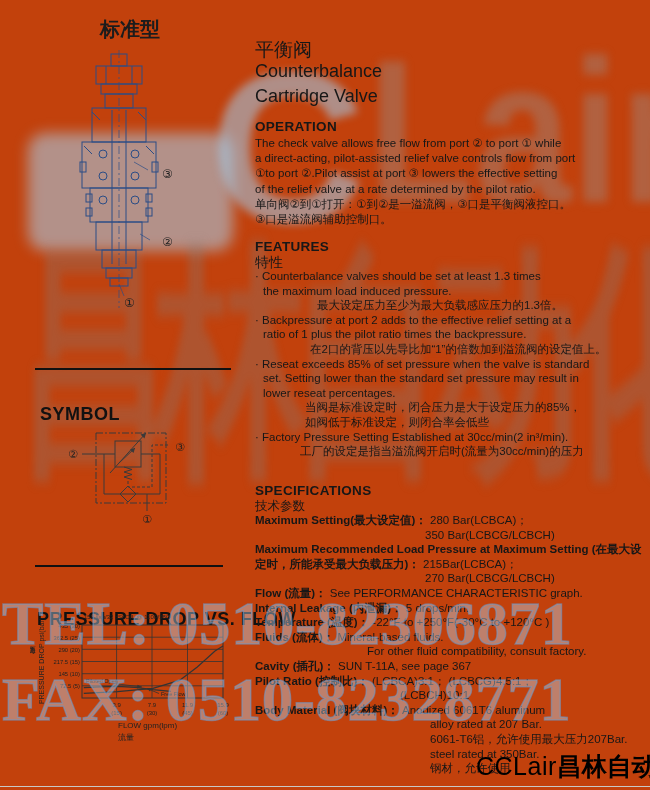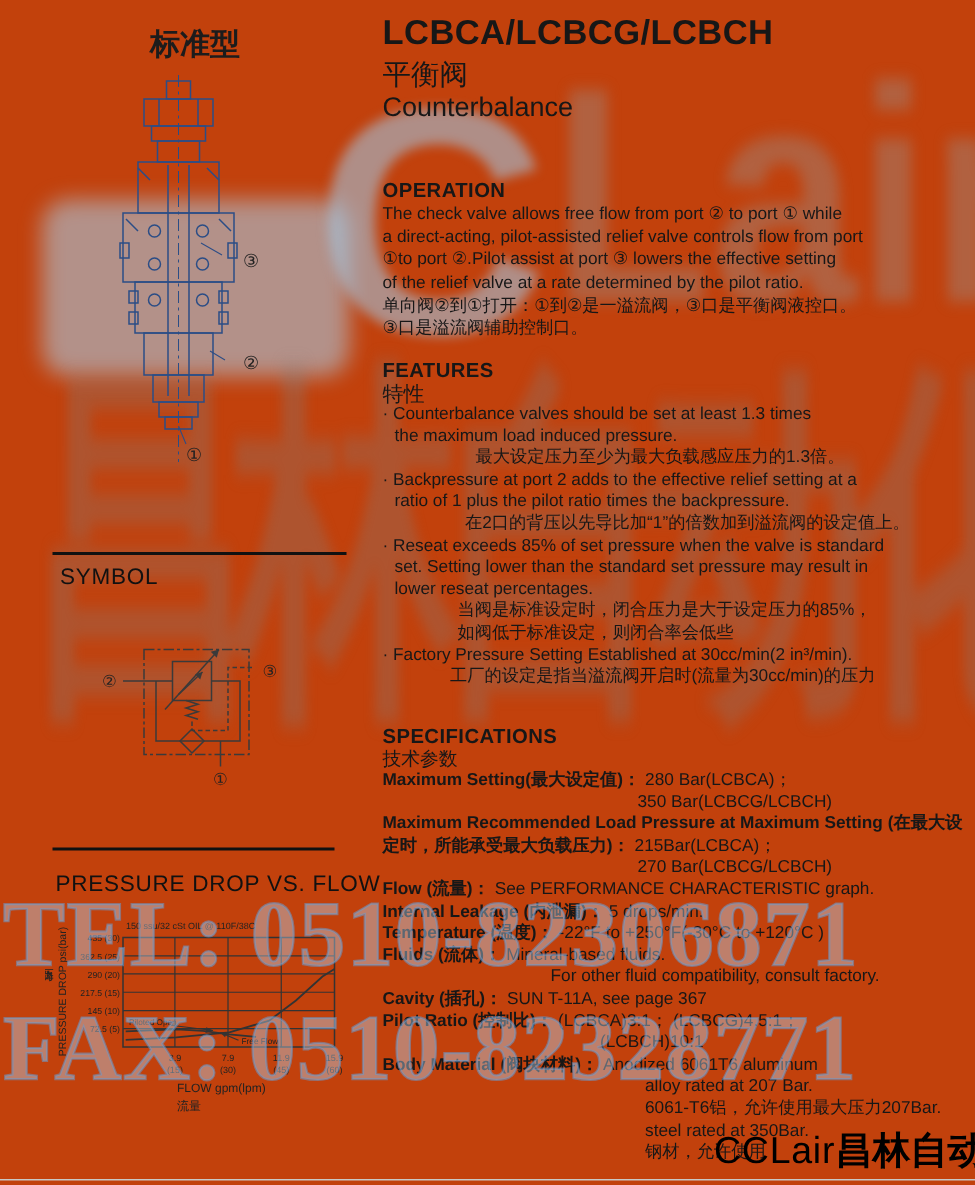--- a/index.html
+++ b/index.html
@@ -21,21 +21,21 @@
     font-size:62px;font-weight:bold;letter-spacing:1px;white-space:nowrap;z-index:3;
     color:rgba(185,215,240,.42);-webkit-text-stroke:1.5px rgba(105,155,205,.55);}
   .wm-tel{top:588px;}
   .wm-fax{top:664px;}
   
   .type-label{left:100px;top:16px;font-size:20px;font-weight:600;color:#1c1c1c;z-index:2;}
   .rule{background:#111;height:2px;z-index:2;}
   .rule-symbol{left:35px;top:368px;width:196px;}
   .rule-chart{left:35px;top:565px;width:188px;}
   .rule-bottom{left:0;top:786px;width:650px;height:1px;background:#c8c8c6;z-index:2;}
-  .sec-head-left{font-size:15px;font-weight:normal;color:#111;z-index:2;letter-spacing:.5px;}
+  .sec-head-left{font-size:18px;font-weight:bold;color:#111;z-index:2;letter-spacing:.5px;margin-top:28px;}
   .symbol-head{left:40px;top:376px;}
   .chart-head{left:37px;top:581px;}
   .svgbox{z-index:2;}
   
   .rcol{left:255px;z-index:2;color:#171717;}
   .h1{top:8px;font-size:23px;font-weight:bold;letter-spacing:.3px;}
   .h-cn{top:37px;font-size:19px;}
   .h-sub1{top:61px;font-size:18px;}
   .h-sub2{top:86px;font-size:18px;}
   .sec-head{font-size:13.5px;font-weight:bold;letter-spacing:.3px;}
@@ -180,23 +180,23 @@
       <text x="88" y="142" font-size="8">流量</text>
       <text x="56" y="85" font-size="5.5">Piloted Open</text>
       <line x1="84" y1="85.5" x2="112" y2="89" stroke="#333" stroke-width="0.8"></line>
       <polygon points="112,89 107.5,86.8 107,90.6" fill="#333"></polygon>
       <text x="131" y="98" font-size="5.5">Free Flow</text>
       <line x1="129" y1="95.5" x2="117" y2="90.5" stroke="#333" stroke-width="0.8"></line>
       <polygon points="117,90.5 121.5,90 120,93.5" fill="#333"></polygon>
     </svg>
   </div>
 
-  <div class="abs rcol h1">LCBCA/LCBCG/LCBCH</div>
   <div class="abs rcol h-cn">平衡阀</div>
   <div class="abs rcol h-sub1">Counterbalance</div>
+  <div class="abs rcol h-sub2">Cartridge Valve</div>
 
   <div class="abs rcol sec-head op-head">OPERATION</div>
   <div class="abs rcol op-lines">
       <div class="tline"><span>The check valve allows free flow from port ② to port ① while</span></div>
       <div class="tline"><span>a direct-acting, pilot-assisted relief valve controls flow from port</span></div>
       <div class="tline"><span>①to port ②.Pilot assist at port ③ lowers the effective setting</span></div>
       <div class="tline"><span>of the relief valve at a rate determined by the pilot ratio.</span></div>
       <div class="tline"><span>单向阀②到①打开：①到②是一溢流阀，③口是平衡阀液控口。</span></div>
       <div class="tline"><span>③口是溢流阀辅助控制口。</span></div>
     </div>

